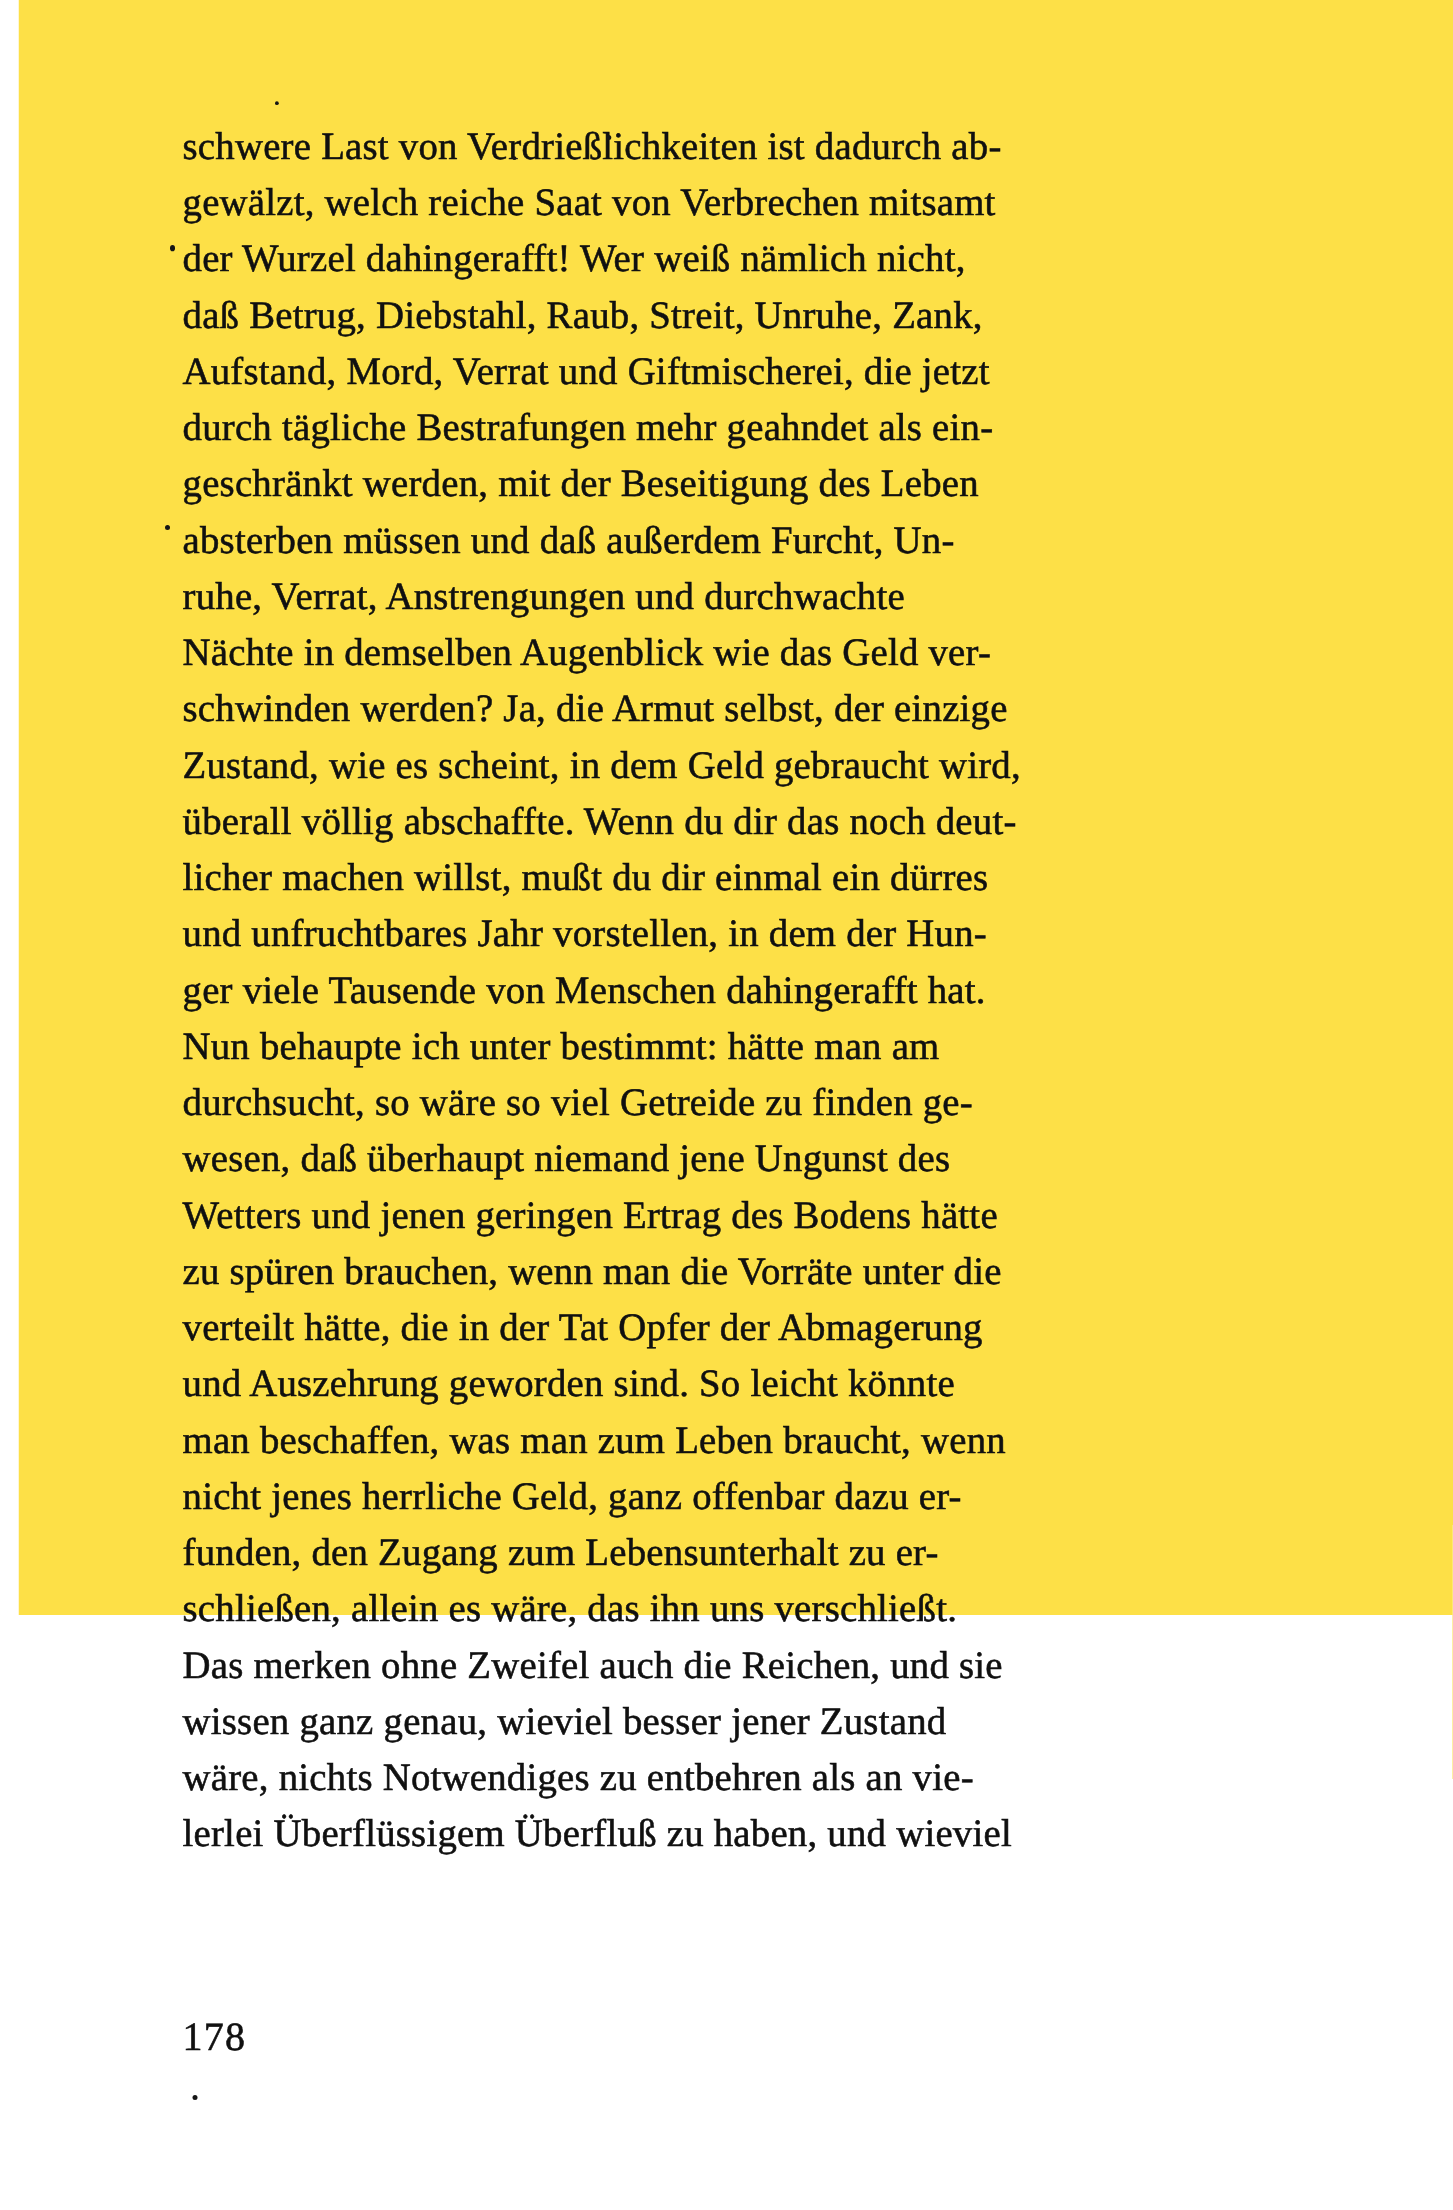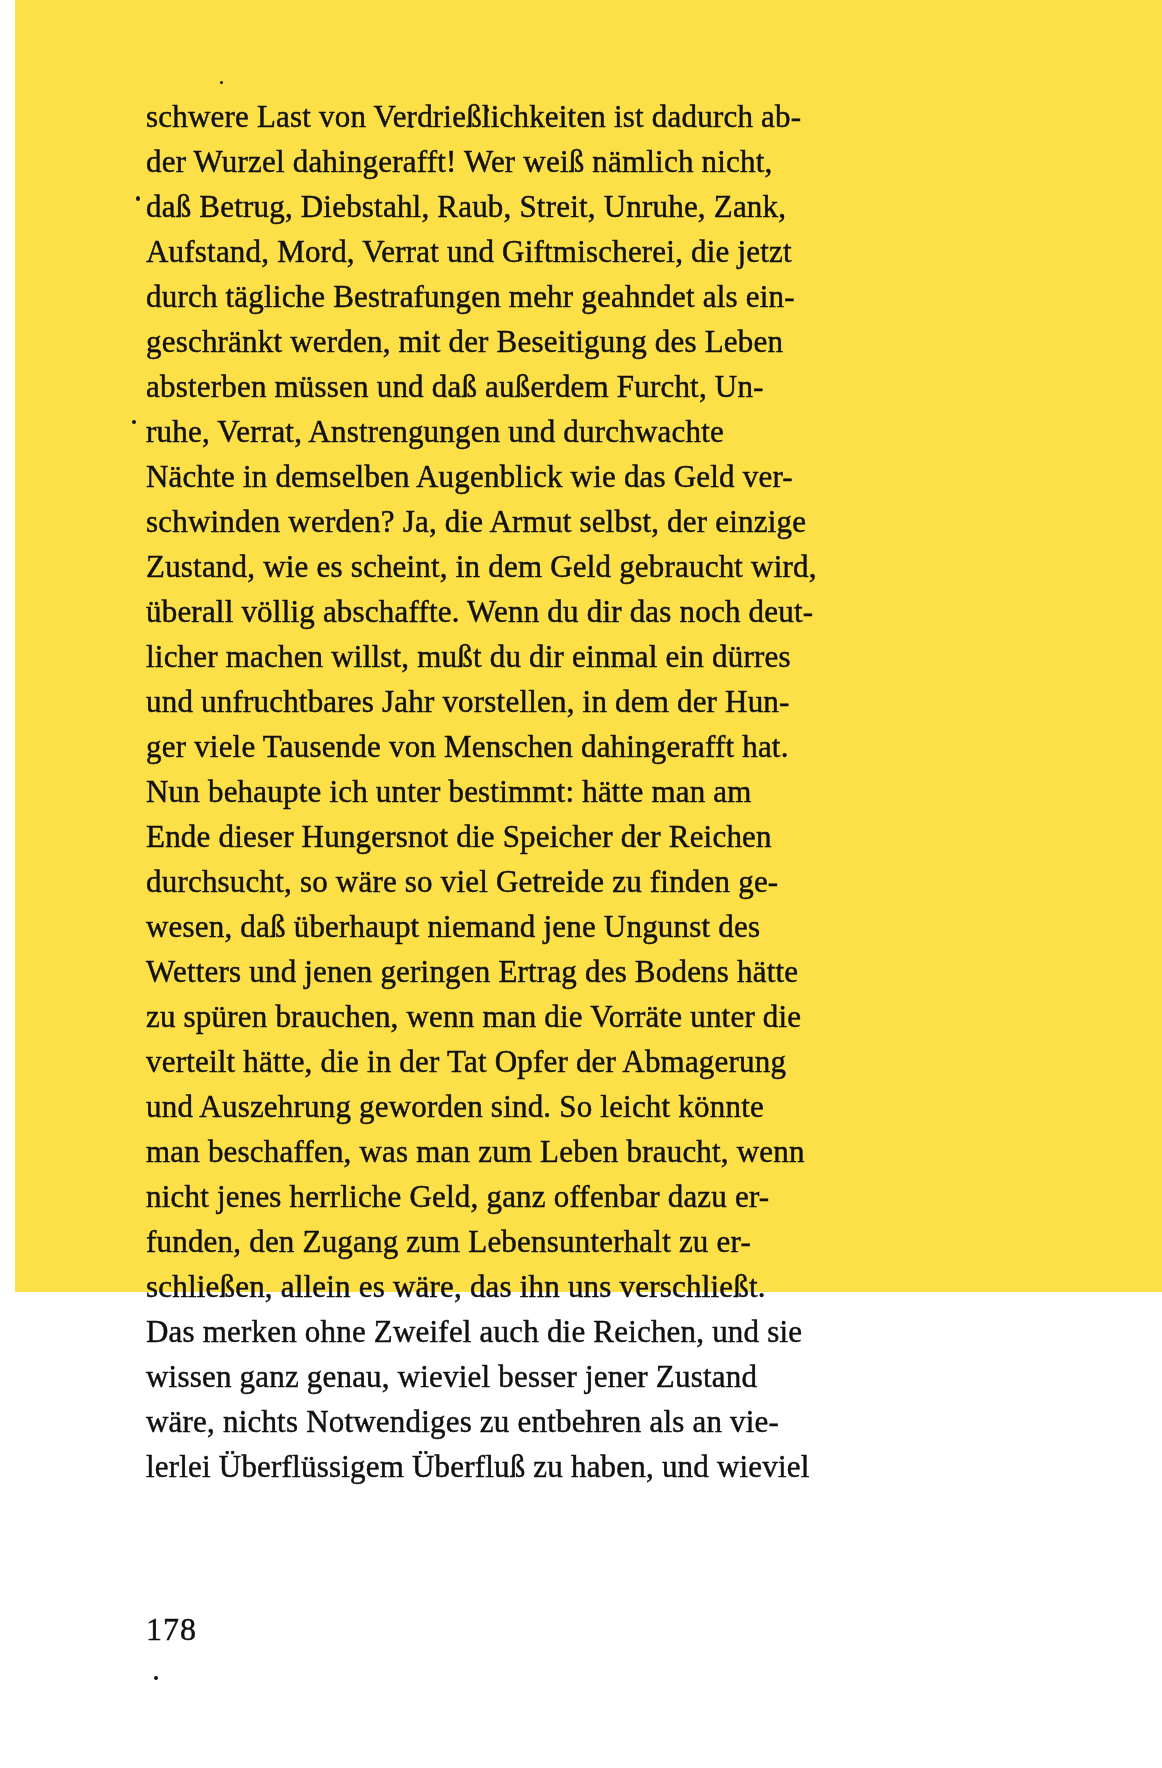--- a/index.html
+++ b/index.html
@@ -67,36 +67,36 @@
   .speck.s4 { left: 121px; top: 196px; width: 4px; height: 5px; }
   .speck.s5 { left: 117px; top: 420px; width: 4px; height: 4px; }
   .speck.s6 { left: 139px; top: 1676px; width: 4px; height: 4px; }
 </style>
 </head>
 <body>
 
 <div class="page">
   <div class="text-block" id="text-block">
       <div class="line">schwere Last von Verdrießlichkeiten ist dadurch ab-</div>
+      <div class="line">gewälzt, welch reiche Saat von Verbrechen mitsamt</div>
       <div class="line">der Wurzel dahingerafft! Wer weiß nämlich nicht,</div>
       <div class="line">daß Betrug, Diebstahl, Raub, Streit, Unruhe, Zank,</div>
       <div class="line">Aufstand, Mord, Verrat und Giftmischerei, die jetzt</div>
       <div class="line">durch tägliche Bestrafungen mehr geahndet als ein-</div>
       <div class="line">geschränkt werden, mit der Beseitigung des Leben</div>
       <div class="line">absterben müssen und daß außerdem Furcht, Un-</div>
       <div class="line">ruhe, Verrat, Anstrengungen und durchwachte</div>
       <div class="line">Nächte in demselben Augenblick wie das Geld ver-</div>
       <div class="line">schwinden werden? Ja, die Armut selbst, der einzige</div>
       <div class="line">Zustand, wie es scheint, in dem Geld gebraucht wird,</div>
       <div class="line">überall völlig abschaffte. Wenn du dir das noch deut-</div>
       <div class="line">licher machen willst, mußt du dir einmal ein dürres</div>
       <div class="line">und unfruchtbares Jahr vorstellen, in dem der Hun-</div>
       <div class="line">ger viele Tausende von Menschen dahingerafft hat.</div>
       <div class="line">Nun behaupte ich unter bestimmt: hätte man am</div>
-      <div class="line">Ende dieser Hungersnot die Speicher der Reichen</div>
       <div class="line">durchsucht, so wäre so viel Getreide zu finden ge-</div>
       <div class="line">wesen, daß überhaupt niemand jene Ungunst des</div>
       <div class="line">Wetters und jenen geringen Ertrag des Bodens hätte</div>
       <div class="line">zu spüren brauchen, wenn man die Vorräte unter die</div>
       <div class="line">verteilt hätte, die in der Tat Opfer der Abmagerung</div>
       <div class="line">und Auszehrung geworden sind. So leicht könnte</div>
       <div class="line">man beschaffen, was man zum Leben braucht, wenn</div>
       <div class="line">nicht jenes herrliche Geld, ganz offenbar dazu er-</div>
       <div class="line">funden, den Zugang zum Lebensunterhalt zu er-</div>
       <div class="line">schließen, allein es wäre, das ihn uns verschließt.</div>

